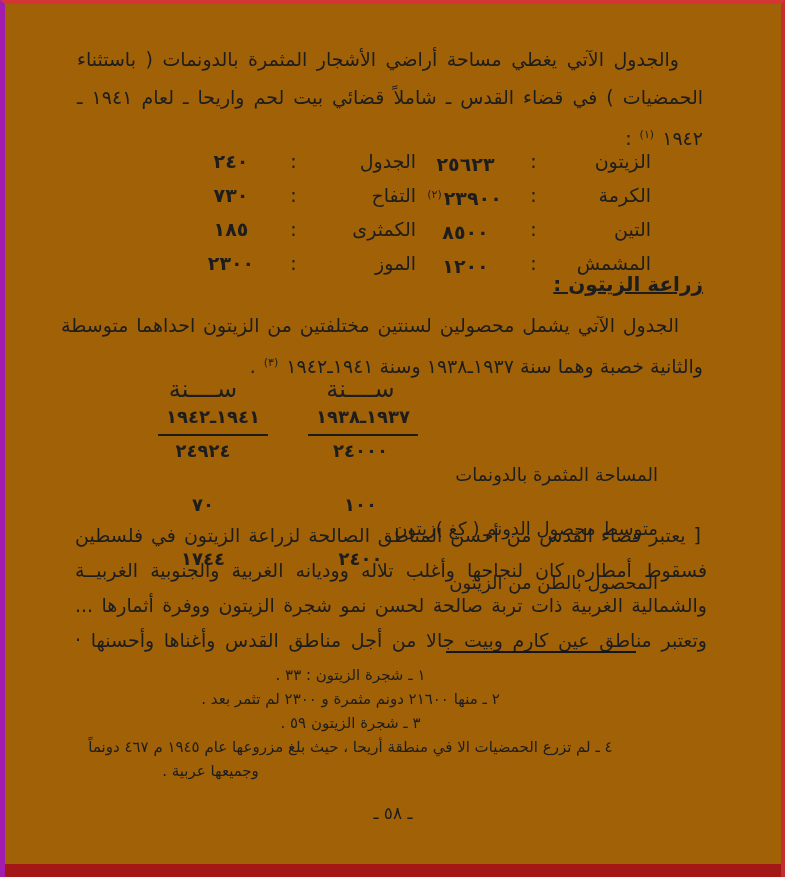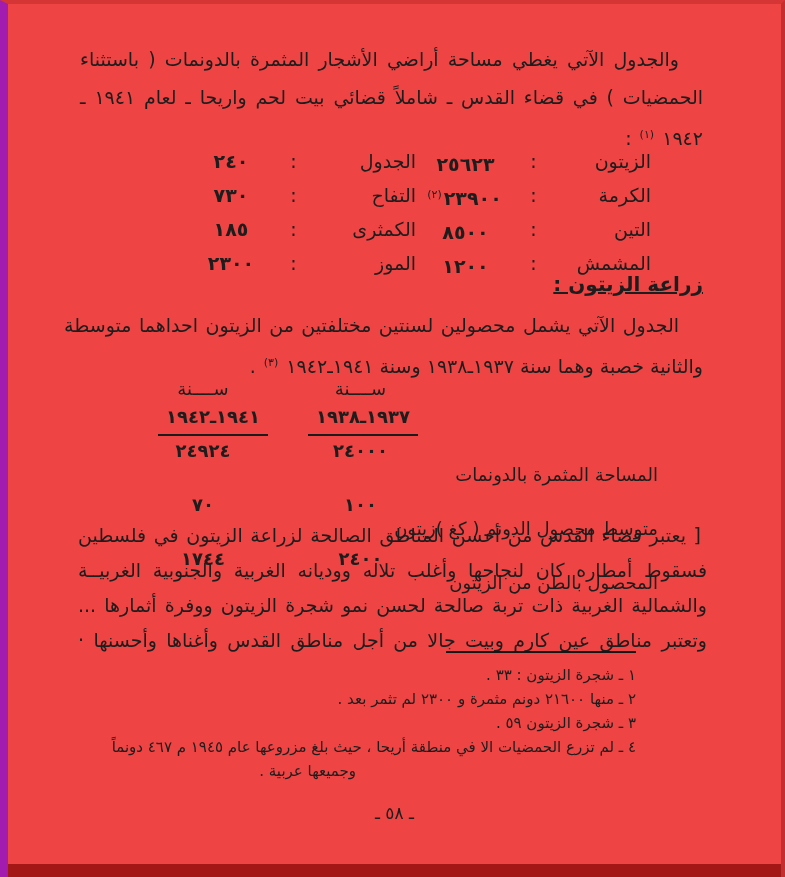--- a/index.html
+++ b/index.html
@@ -1,22 +1,22 @@
 <!DOCTYPE html>
 <html lang="ar"><head>
 <meta charset="utf-8">
 <style>
   html,body { margin:0; padding:0; background:#e8e8e8; }
   .page {
     position:relative;
     width:785px; height:877px;
     box-sizing:border-box;
-    background:#ef4444;
+    background:#a16207;
     border-top:4px solid #d63535;
-    border-left:8px solid #a21caf;
+    border-left:5px solid #a21caf;
     border-right:4px solid #c32e2e;
     overflow:hidden;
     font-family:"DejaVu Sans", sans-serif;
     color:#1d1d1d;
   }
   .bottom-band { position:absolute; left:0; right:0; bottom:0; height:13px; background:#a31717; }
   .ar { direction:rtl; unicode-bidi:embed; }
   .abs { position:absolute; }
   .body-text { font-size:19px; line-height:38px; }
   .jline { text-align:justify; text-align-last:justify; text-justify:inter-word; }
@@ -26,30 +26,30 @@
 
   
   .fruit-table { display:grid; grid-template-columns:95px 45px 95px 100px 45px 80px; direction:rtl; font-size:19px; }
   .fruit-table .cell { height:34px; line-height:34px; }
   .fruit-table .name { text-align:right; }
   .fruit-table .colon { text-align:center; }
   .fruit-table .val { text-align:center; font-weight:bold; }
 
   
   .olive-table { display:grid; grid-template-columns:240px 115px 35px 130px; direction:rtl; font-size:19px; }
-  .olive-table .hword { text-align:center; font-size:18px; line-height:22px; }
+  .olive-table .hword { text-align:center; font-size:24px; line-height:22px; }
   .olive-table .hyears { text-align:right; line-height:26px; padding-top:3px; }
   .olive-table .hyears .yr { display:inline-block; border-bottom:2px solid #1b1b1b; padding:0 8px 4px; font-weight:bold; font-size:18px; }
   .olive-table .row-label { text-align:right; line-height:30px; white-space:nowrap; font-size:18px;margin-top:24px; }
   .olive-table .row-val { text-align:center; line-height:30px; font-weight:bold; font-size:18px; }
 
   .section-heading { font-size:20px; font-weight:bold; text-align:right; }
   .quote-text { font-size:19px; line-height:35px; }
   .separator { border-top:2px solid #151515; }
-  .footnotes { font-size:15px; line-height:24px; text-align:right; }
+  .footnotes { font-size:15px; line-height:24px; text-align:center; }
   .fn-cont { margin-right:280px; }
   .page-number { width:100%; text-align:center; font-size:17px; letter-spacing:1px; }
 </style>
 </head>
 <body>
 
 <div class="page">
 
   <div class="abs ar body-text" style="top:36px; right:78px; left:72px;">
     <div class="jline indent">والجدول الآتي يغطي مساحة أراضي الأشجار المثمرة بالدونمات ( باستثناء</div>

